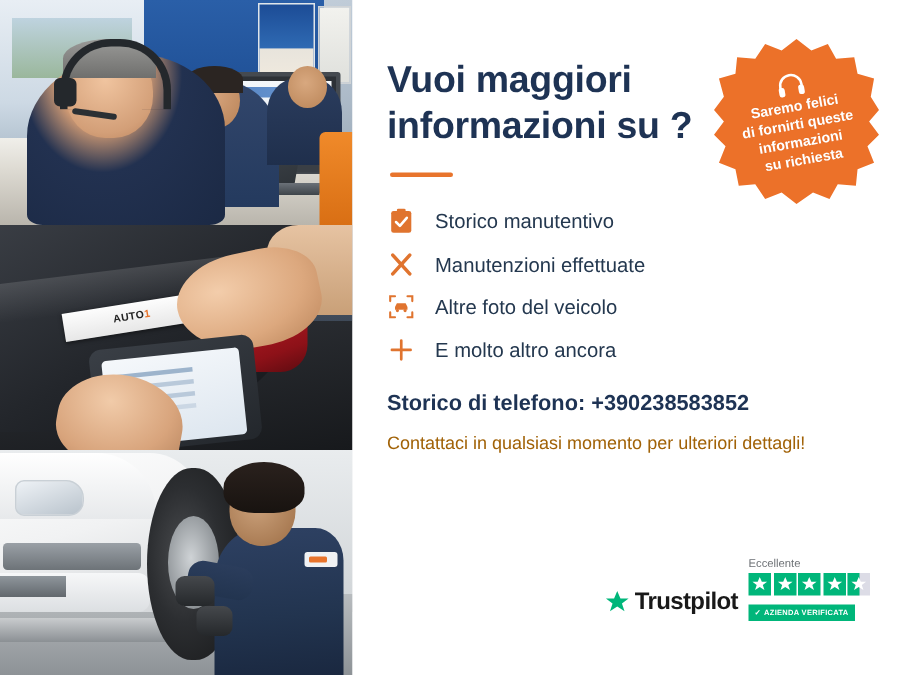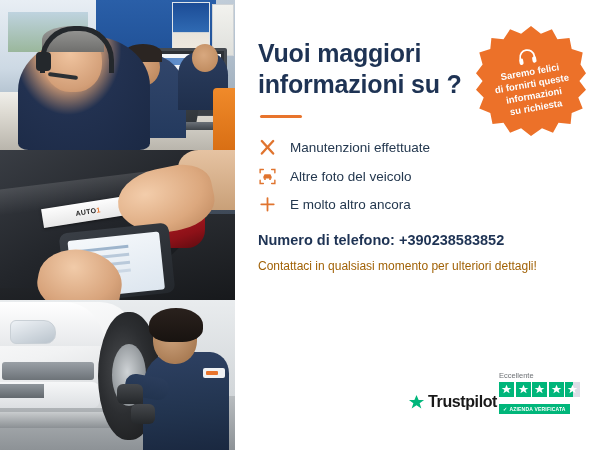--- a/index.html
+++ b/index.html
@@ -443,22 +443,22 @@
   
   .trust {
     position: absolute;
     right: 20px;
     bottom: 35px;
     display: flex;
     align-items: flex-end;
   }
   .tp-logo {
     display: flex;
-    align-items: flex-end;
-    margin-right: 2px;
+    align-items: flex-start;
+    margin-right: 7px;
     padding-bottom: 4px;
   }
   .tp-star-logo { width: 17px; height: 17px; margin-right: 3px; }
   .tp-word {
     font-size: 16px;
     font-weight: bold;
     color: #191919;
     letter-spacing: -0.4px;
     font-family: "Liberation Sans", sans-serif;
   }
@@ -591,20 +591,30 @@
           <span>Saremo felici</span><br>
           <span>di fornirti queste</span><br>
           <span>informazioni</span><br>
           <span>su richiesta</span>
         </div>
       </div>
     </div>
 
     <ul class="features">
 
+      <li class="feature">
+        <span class="feature-icon">
+          <svg width="15" height="17" viewBox="0 0 15 17">
+            <rect x="0.8" y="1.6" width="13.4" height="14.6" rx="1.6" fill="#e0742f"></rect>
+            <rect x="4.6" y="0" width="5.8" height="3" rx="1" fill="#e0742f"></rect>
+            <path d="M4 9 L6.6 11.6 L11.2 6.2" fill="none" stroke="#ffffff" stroke-width="1.7" stroke-linecap="round" stroke-linejoin="round"></path>
+          </svg>
+        </span>
+        <span class="feature-label">Storico manutentivo</span>
+      </li>
 
       <li class="feature">
         <span class="feature-icon">
           <svg width="17" height="17" viewBox="0 0 18 18">
             <path d="M3 2.2 L15 15.4" stroke="#e0742f" stroke-width="2.5" stroke-linecap="round"></path>
             <path d="M15 2.2 L3 15.4" stroke="#e0742f" stroke-width="2.5" stroke-linecap="round"></path>
             <circle cx="9" cy="8.8" r="1.6" fill="#e0742f"></circle>
           </svg>
         </span>
         <span class="feature-label">Manutenzioni effettuate</span>
@@ -628,21 +638,21 @@
           <svg width="17" height="17" viewBox="0 0 18 18">
             <path d="M9 2.2 V15.4 M2.4 8.8 H15.6" stroke="#e0742f" stroke-width="1.9" stroke-linecap="round"></path>
           </svg>
         </span>
         <span class="feature-label">E molto altro ancora</span>
       </li>
 
     </ul>
 
     <div class="phone-line">
-      <span>Numero di telefono:</span>
+      <span>Storico di telefono:</span>
       <span class="phone-number">+390238583852</span>
     </div>
 
     <div class="sub">
       <div>Contattaci in qualsiasi momento per ulteriori dettagli!</div>
     </div>
 
     <div class="trust">
       <div class="tp-logo">
         <svg class="tp-star-logo" viewBox="0 0 20 20">

